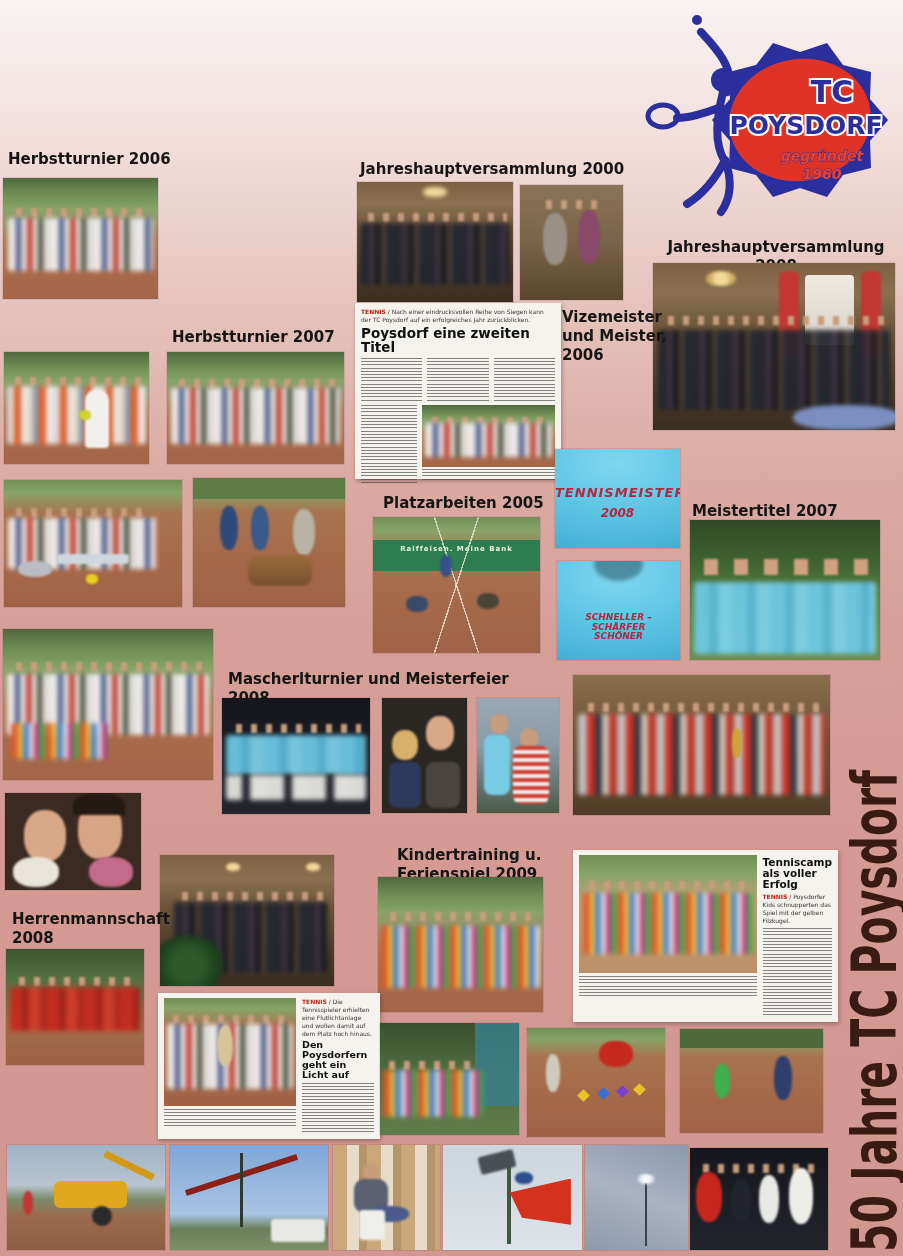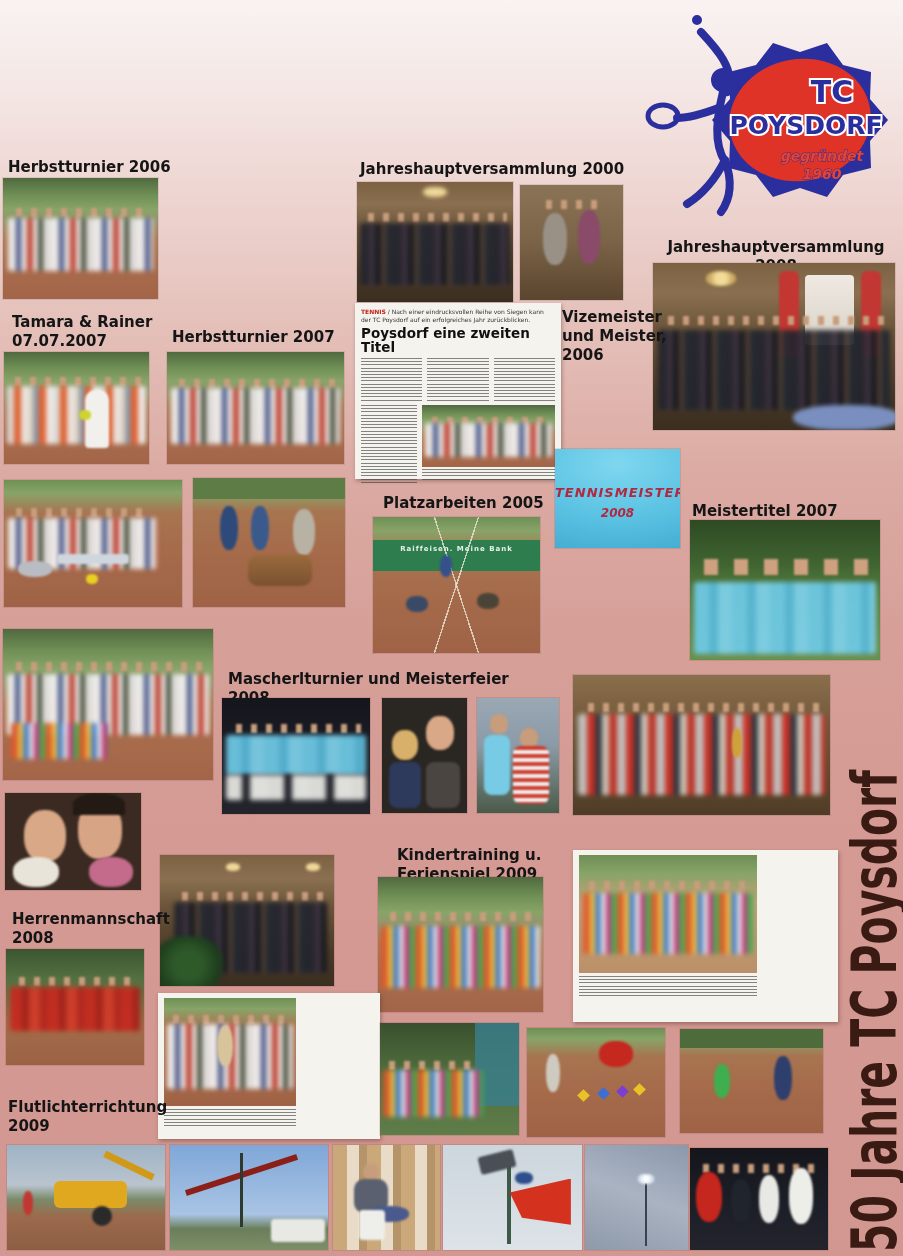--- a/index.html
+++ b/index.html
@@ -61,21 +61,21 @@
       <ellipse cx="78" cy="114" rx="15" ry="11" stroke-width="5"></ellipse>
       <path d="M140,158 C130,178 118,192 102,202"></path>
       <path d="M140,158 C148,180 146,196 136,210"></path>
     </g>
     <text x="247" y="100" text-anchor="middle" font-family="DejaVu Sans, sans-serif" font-size="30" font-weight="bold" fill="#2b2f9e" stroke="#ffffff" stroke-width="4" paint-order="stroke">TC</text>
     <text x="221" y="132" text-anchor="middle" font-family="DejaVu Sans, sans-serif" font-size="25" font-weight="bold" fill="#2b2f9e" stroke="#ffffff" stroke-width="4" paint-order="stroke">POYSDORF</text>
     <text x="237" y="159" text-anchor="middle" font-family="DejaVu Sans, sans-serif" font-size="14" font-style="italic" font-weight="bold" fill="#e8432f" stroke="#2b2f9e" stroke-width="0.9" paint-order="stroke">gegründet</text>
     <text x="237" y="177" text-anchor="middle" font-family="DejaVu Sans, sans-serif" font-size="14" font-style="italic" font-weight="bold" fill="#e8432f" stroke="#2b2f9e" stroke-width="0.9" paint-order="stroke">1960</text>
   </svg>
 
-  <div class="cap" style="left:8px;top:158px;width:250px">Herbstturnier 2006</div>
+  <div class="cap" style="left:8px;top:150px;width:250px">Herbstturnier 2006</div>
   <div class="photo ph-court" style="left:3px;top:178px;width:155px;height:121px">
     <div class="heads" style="left:5%;right:5%;top:25%"></div>
     <div class="crowd cw-mixed" style="left:3%;right:3%;top:33%;height:44%"></div>
   </div>
 
   <div class="cap" style="left:360px;top:160px;width:280px">Jahreshauptversammlung 2000</div>
   <div class="photo ph-indoor" style="left:357px;top:182px;width:156px;height:120px">
     <div class="blob" style="left:42%;top:4%;width:24px;height:10px;background:#f0d898;filter:blur(2px)"></div>
     <div class="heads" style="left:4%;right:4%;top:26%"></div>
     <div class="crowd cw-dark" style="left:2%;right:2%;top:34%;height:52%"></div>
@@ -90,22 +90,20 @@
   <div class="photo ph-indoor" style="left:653px;top:263px;width:242px;height:167px">
     <div class="blob" style="left:52%;top:5%;width:20px;height:52%;background:#c23732;border-radius:6px"></div>
     <div class="blob" style="left:86%;top:5%;width:20px;height:52%;background:#c23732;border-radius:6px"></div>
     <div class="blob" style="left:63%;top:7%;width:20%;height:42%;background:linear-gradient(180deg,#efe9e2,#d9d2c8);border-radius:4px;filter:blur(.5px)"></div>
     <div class="blob" style="left:22%;top:5%;width:30px;height:15px;background:radial-gradient(circle,#f3dc9a 30%,#c9a860 70%);filter:blur(1.5px)"></div>
     <div class="heads" style="left:4%;right:4%;top:32%"></div>
     <div class="crowd cw-dark" style="left:2%;right:2%;top:40%;height:48%"></div>
     <div class="blob" style="left:58%;bottom:0;width:44%;height:15%;background:#7a8fc0;filter:blur(2px)"></div>
   </div>
 
-  <div class="cap" style="left:12px;top:313px;width:160px">Tamara &amp; Rainer
-07.07.2007</div>
   <div class="photo ph-court" style="left:4px;top:352px;width:145px;height:112px">
     <div class="heads" style="left:4%;right:4%;top:22%"></div>
     <div class="crowd cw-wedding" style="left:2%;right:2%;top:30%;height:52%"></div>
     <div class="blob" style="left:56%;top:34%;width:24px;height:58px;background:#f2f0ec;border-radius:10px 10px 4px 4px"></div>
     <div class="blob" style="left:52%;top:52%;width:12px;height:10px;background:#cfd32e"></div>
   </div>
   <div class="cap" style="left:172px;top:328px;width:180px">Herbstturnier 2007</div>
   <div class="photo ph-court" style="left:167px;top:352px;width:177px;height:112px">
     <div class="heads" style="left:4%;right:4%;top:24%"></div>
     <div class="crowd cw-mixed" style="left:2%;right:2%;top:32%;height:50%"></div>
@@ -156,20 +154,25 @@
     <div style="position:absolute;inset:0;background:linear-gradient(72deg,transparent 49.6%,rgba(235,228,214,.8) 49.6% 50.3%,transparent 50.3%),linear-gradient(108deg,transparent 49.6%,rgba(235,228,214,.8) 49.6% 50.3%,transparent 50.3%)"></div>
     <div class="blob" style="left:20%;top:58%;width:22px;height:16px;background:#3a4a66"></div>
     <div class="blob" style="left:62%;top:56%;width:22px;height:16px;background:#4a4438"></div>
     <div class="blob" style="left:40%;top:28%;width:12px;height:22px;background:#35508a"></div>
   </div>
 
   <div class="photo ph-shirt" style="left:555px;top:449px;width:125px;height:99px">
     <div class="shirt-line" style="top:36%;font-size:13px;letter-spacing:1px">TENNISMEISTER</div>
     <div class="shirt-line" style="top:58%;font-size:12px">2008</div>
   </div>
+  <div class="photo ph-shirt" style="left:557px;top:561px;width:123px;height:99px">
+    <div style="position:absolute;left:30%;top:-14%;width:40%;height:34%;background:#2e5e70;border-radius:50%;filter:blur(2px);opacity:.6"></div>
+    <div class="shirt-line" style="top:52%;font-size:9px">SCHNELLER – SCHÄRFER</div>
+    <div class="shirt-line" style="top:71%;font-size:9px">SCHÖNER</div>
+  </div>
 
   <div class="cap" style="left:692px;top:502px;width:180px">Meistertitel 2007</div>
   <div class="photo" style="left:690px;top:520px;width:190px;height:140px;background:linear-gradient(180deg,#2e4a24 0%,#3f6330 30%,#567d3e 55%,#6b8f4c 100%)">
     <div class="heads-big" style="left:3%;right:3%;top:28%"></div>
     <div class="crowd cw-blue" style="left:2%;right:2%;top:44%;height:52%"></div>
   </div>
 
   <div class="photo ph-court" style="left:3px;top:629px;width:210px;height:151px">
     <div class="heads" style="left:4%;right:4%;top:22%"></div>
     <div class="crowd cw-mixed" style="left:2%;right:2%;top:30%;height:40%"></div>
@@ -231,34 +234,44 @@
   </div>
 
   <div class="news" style="left:573px;top:850px;width:265px;height:172px">
     <div style="display:flex;gap:6px;height:100%">
       <div style="width:178px">
         <div style="position:relative;height:118px;overflow:hidden;background:linear-gradient(180deg,#6f8f55 0%,#88a468 16%,#c3a078 40%,#bb9068 100%)">
           <div class="heads" style="left:3%;right:3%;top:22%"></div>
           <div class="crowd cw-kids" style="left:2%;right:2%;top:32%;height:52%"></div>
         </div>
         <div class="tlines" style="height:20px;margin-top:3px"></div>
+      </div>
+      <div style="flex:1;display:flex;flex-direction:column">
+        <div class="hl" style="font-size:10.5px">Tenniscamp als voller Erfolg</div>
+        <div class="kicker"><b>TENNIS</b> <span>/ Poysdorfer Kids schnupperten das Spiel mit der gelben Filzkugel.</span></div>
+        <div class="tlines" style="flex:1;margin-top:3px"></div>
       </div>
     </div>
   </div>
 
   <div class="news" style="left:158px;top:993px;width:222px;height:146px">
     <div style="display:flex;gap:6px;height:100%">
       <div style="width:132px">
         <div class="ph-clay" style="position:relative;height:108px;overflow:hidden">
           <div class="heads" style="left:3%;right:3%;top:16%"></div>
           <div class="crowd cw-mixed" style="left:2%;right:2%;top:24%;height:60%"></div>
           <div class="blob" style="left:40%;top:26%;width:16px;height:40px;background:#d8c49a"></div>
         </div>
         <div class="tlines" style="height:18px;margin-top:3px"></div>
       </div>
+      <div style="flex:1;display:flex;flex-direction:column">
+        <div class="kicker"><b>TENNIS</b> <span>/ Die Tennisspieler erhielten eine Flutlichtanlage und wollen damit auf dem Platz hoch hinaus.</span></div>
+        <div class="hl" style="font-size:9.5px">Den Poysdorfern geht ein Licht auf</div>
+        <div class="tlines" style="flex:1"></div>
+      </div>
     </div>
   </div>
 
   <div class="photo" style="left:380px;top:1023px;width:139px;height:112px;background:linear-gradient(180deg,#39502e 0%,#4e6b3c 40%,#5f7d49 100%)">
     <div style="position:absolute;right:0;top:0;width:32%;height:74%;background:rgba(58,126,138,.85)"></div>
     <div class="heads" style="left:3%;right:30%;top:34%"></div>
     <div class="crowd cw-kids" style="left:2%;right:26%;top:42%;height:42%"></div>
   </div>
   <div class="photo ph-clay" style="left:527px;top:1028px;width:138px;height:109px">
     <div class="blob" style="left:14%;top:24%;width:14px;height:38px;background:#cfcac0"></div>
@@ -267,22 +280,20 @@
     <div style="position:absolute;left:52%;top:56%;width:9px;height:9px;background:#3a6fd8;transform:rotate(45deg)"></div>
     <div style="position:absolute;left:66%;top:54%;width:9px;height:9px;background:#7a3fd0;transform:rotate(45deg)"></div>
     <div style="position:absolute;left:78%;top:52%;width:9px;height:9px;background:#e8c227;transform:rotate(45deg)"></div>
   </div>
   <div class="photo ph-clay" style="left:680px;top:1029px;width:143px;height:104px">
     <div style="position:absolute;left:0;top:0;width:100%;height:18%;background:#4e6b3c"></div>
     <div class="blob" style="left:24%;top:34%;width:16px;height:34px;background:#3fae4e"></div>
     <div class="blob" style="left:66%;top:26%;width:18px;height:44px;background:#2e3f6e"></div>
   </div>
 
-  <div class="cap" style="left:8px;top:1098px;width:180px">Flutlichterrichtung
-2009</div>
   <div class="photo" style="left:7px;top:1145px;width:158px;height:105px;background:linear-gradient(180deg,#9fb3c4 0%,#b9c4cf 38%,#7a8b6a 52%,#9c6a4c 68%,#8e5e44 100%)">
     <div class="blob" style="left:30%;top:34%;width:46%;height:26%;background:#e0a81e;border-radius:6px;filter:blur(.6px)"></div>
     <div style="position:absolute;left:60%;top:16%;width:34%;height:7px;background:#d09a18;transform:rotate(26deg);filter:blur(.5px)"></div>
     <div class="blob" style="left:54%;top:58%;width:20px;height:20px;background:#2a2a2a;border-radius:50%"></div>
     <div class="blob" style="left:10%;top:44%;width:10px;height:24px;background:#c23732"></div>
   </div>
   <div class="photo" style="left:170px;top:1145px;width:158px;height:105px;background:linear-gradient(180deg,#7fa7d8 0%,#a9c4e4 66%,#6a7e5a 80%,#7d8f68 100%)">
     <div style="position:absolute;left:8%;top:26%;width:74%;height:6px;background:#8a2018;transform:rotate(-18deg);filter:blur(.4px)"></div>
     <div style="position:absolute;left:44%;top:8%;width:3px;height:70%;background:#2e3a2e"></div>
     <div class="blob" style="right:2%;bottom:8%;width:34%;height:22%;background:#e8e8e4;border-radius:4px"></div>

